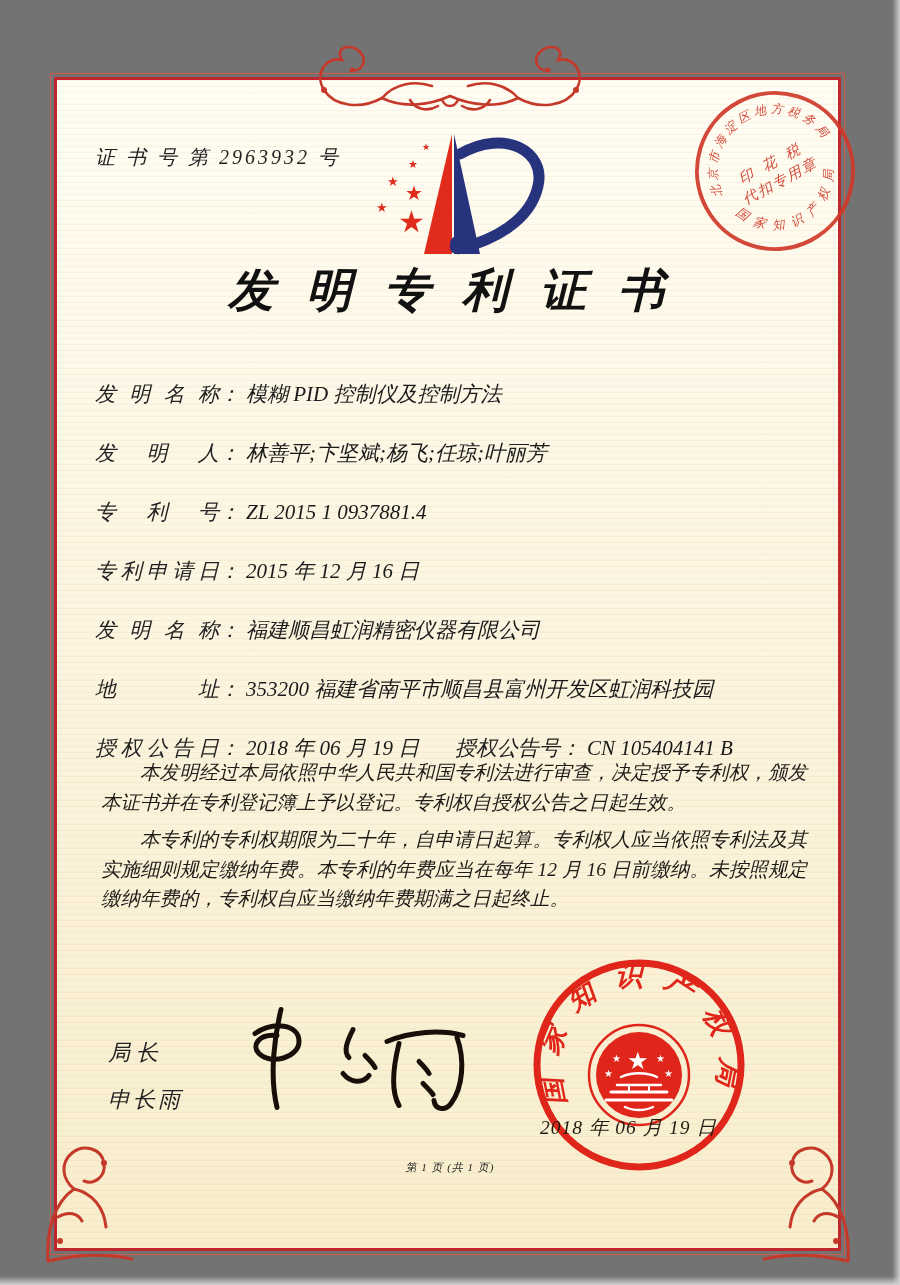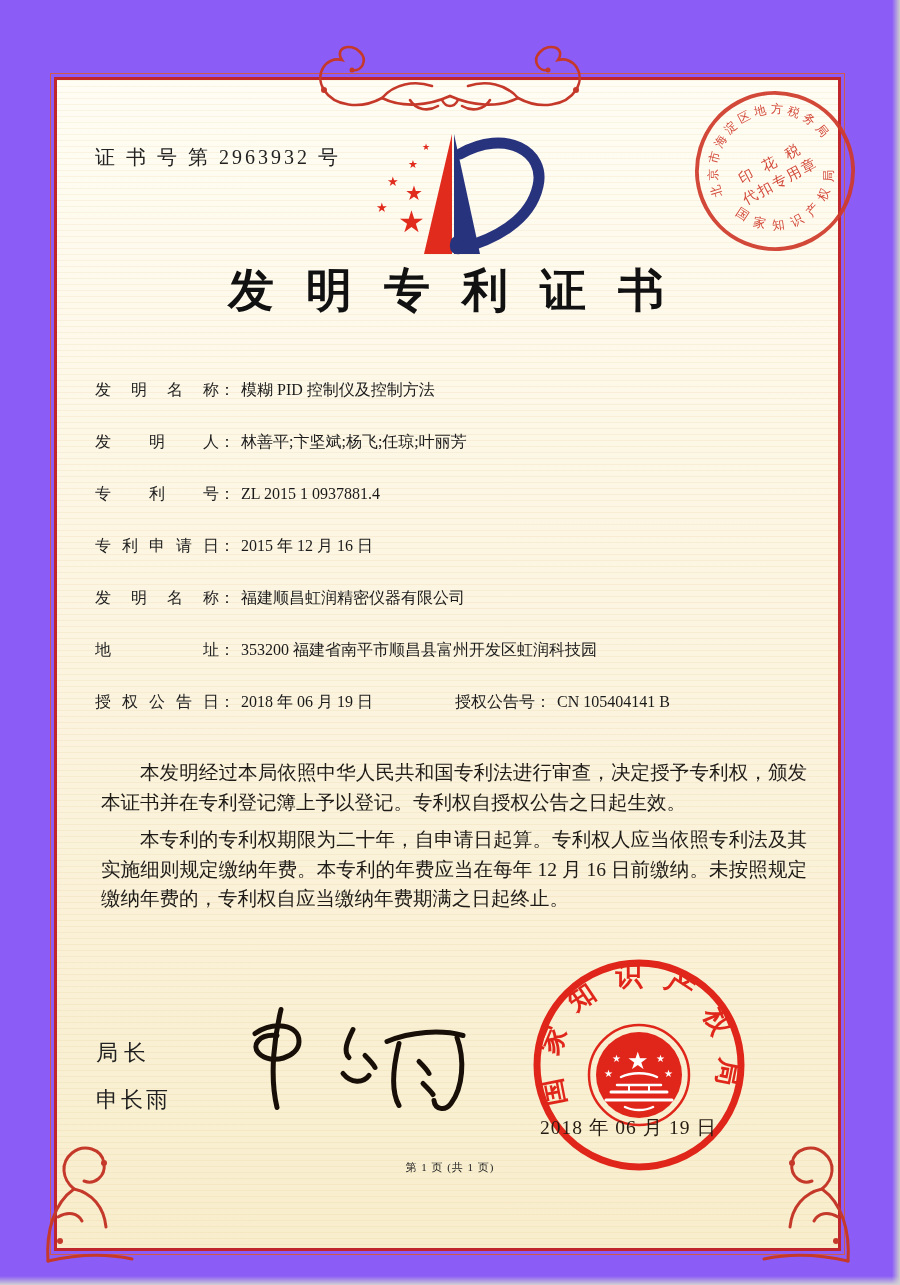--- a/index.html
+++ b/index.html
@@ -1,20 +1,21 @@
 <!DOCTYPE html>
 <html><head>
 <meta charset="utf-8">
 <style>
   html,body { margin:0; padding:0; background:#ffffff; }
   .page {
     position:relative; width:900px; height:1285px; overflow:hidden;
-    background:#8b5cf6;
+    background:#737373;
     font-family:"Liberation Serif","DejaVu Serif",serif;
     color:#1c1c1c;
+    font-style:italic;
   }
   
   .scan-edge-right { position:absolute; right:0; top:0; width:8px; height:100%;
     background:linear-gradient(to left,#cdcdcd,rgba(205,205,205,0)); }
   .scan-edge-bottom { position:absolute; left:0; bottom:0; width:100%; height:9px;
     background:linear-gradient(to top,#d2d2d2,rgba(210,210,210,0)); }
 
   
   .frame {
     position:absolute; left:50px; top:73px; right:55px; bottom:30px;
@@ -41,37 +42,37 @@
 
   .logo { position:absolute; left:360px; top:130px; width:185px; height:130px; }
 
   .title {
     position:absolute; left:0; right:0; top:260px; text-align:center;
     font-size:46px; font-weight:bold; letter-spacing:32px; padding-left:24px;
     color:#111;
   }
 
   .fields { position:absolute; left:95px; top:380px; right:70px; }
-  .field-row { margin-bottom:31px; font-size:16px; white-space:nowrap; }
+  .field-row { margin-bottom:31px; font-size:21px; white-space:nowrap; }
   .field-label {
     display:inline-block; width:124px; vertical-align:bottom;
     text-align:justify; text-align-last:justify; color:#222;
   }
   .field-colon { display:inline-block; color:#222; }
   .field-value { margin-left:6px; color:#1a1a1a; }
   .grant-row { display:flex; }
   .grant-first { width:360px; }
 
   .body-text { position:absolute; left:93px; top:750px; width:722px; }
   .body-text p {
     margin:8px; font-size:19.5px; line-height:29.5px; text-align:justify;
     text-indent:2em; color:#1f1c18;
   }
 
-  .signer { position:absolute; left:96px; top:1038px; font-family:"Liberation Sans","DejaVu Sans",sans-serif; }
+  .signer { position:absolute; left:108px; top:1038px; font-family:"Liberation Sans","DejaVu Sans",sans-serif; }
   .signer .role { font-size:22px; letter-spacing:6px; color:#222; }
   .signer .name { font-size:22px; letter-spacing:3px; margin-top:17px; color:#222; }
 
   .signature { position:absolute; left:215px; top:998px; width:260px; height:118px; }
 
   .office-seal { position:absolute; left:528px; top:954px; width:222px; height:222px; }
   .seal-date {
     position:absolute; left:540px; top:1114px; width:190px;
     font-size:19.5px; letter-spacing:1px; color:#241c12; z-index:5;
     white-space:nowrap;

